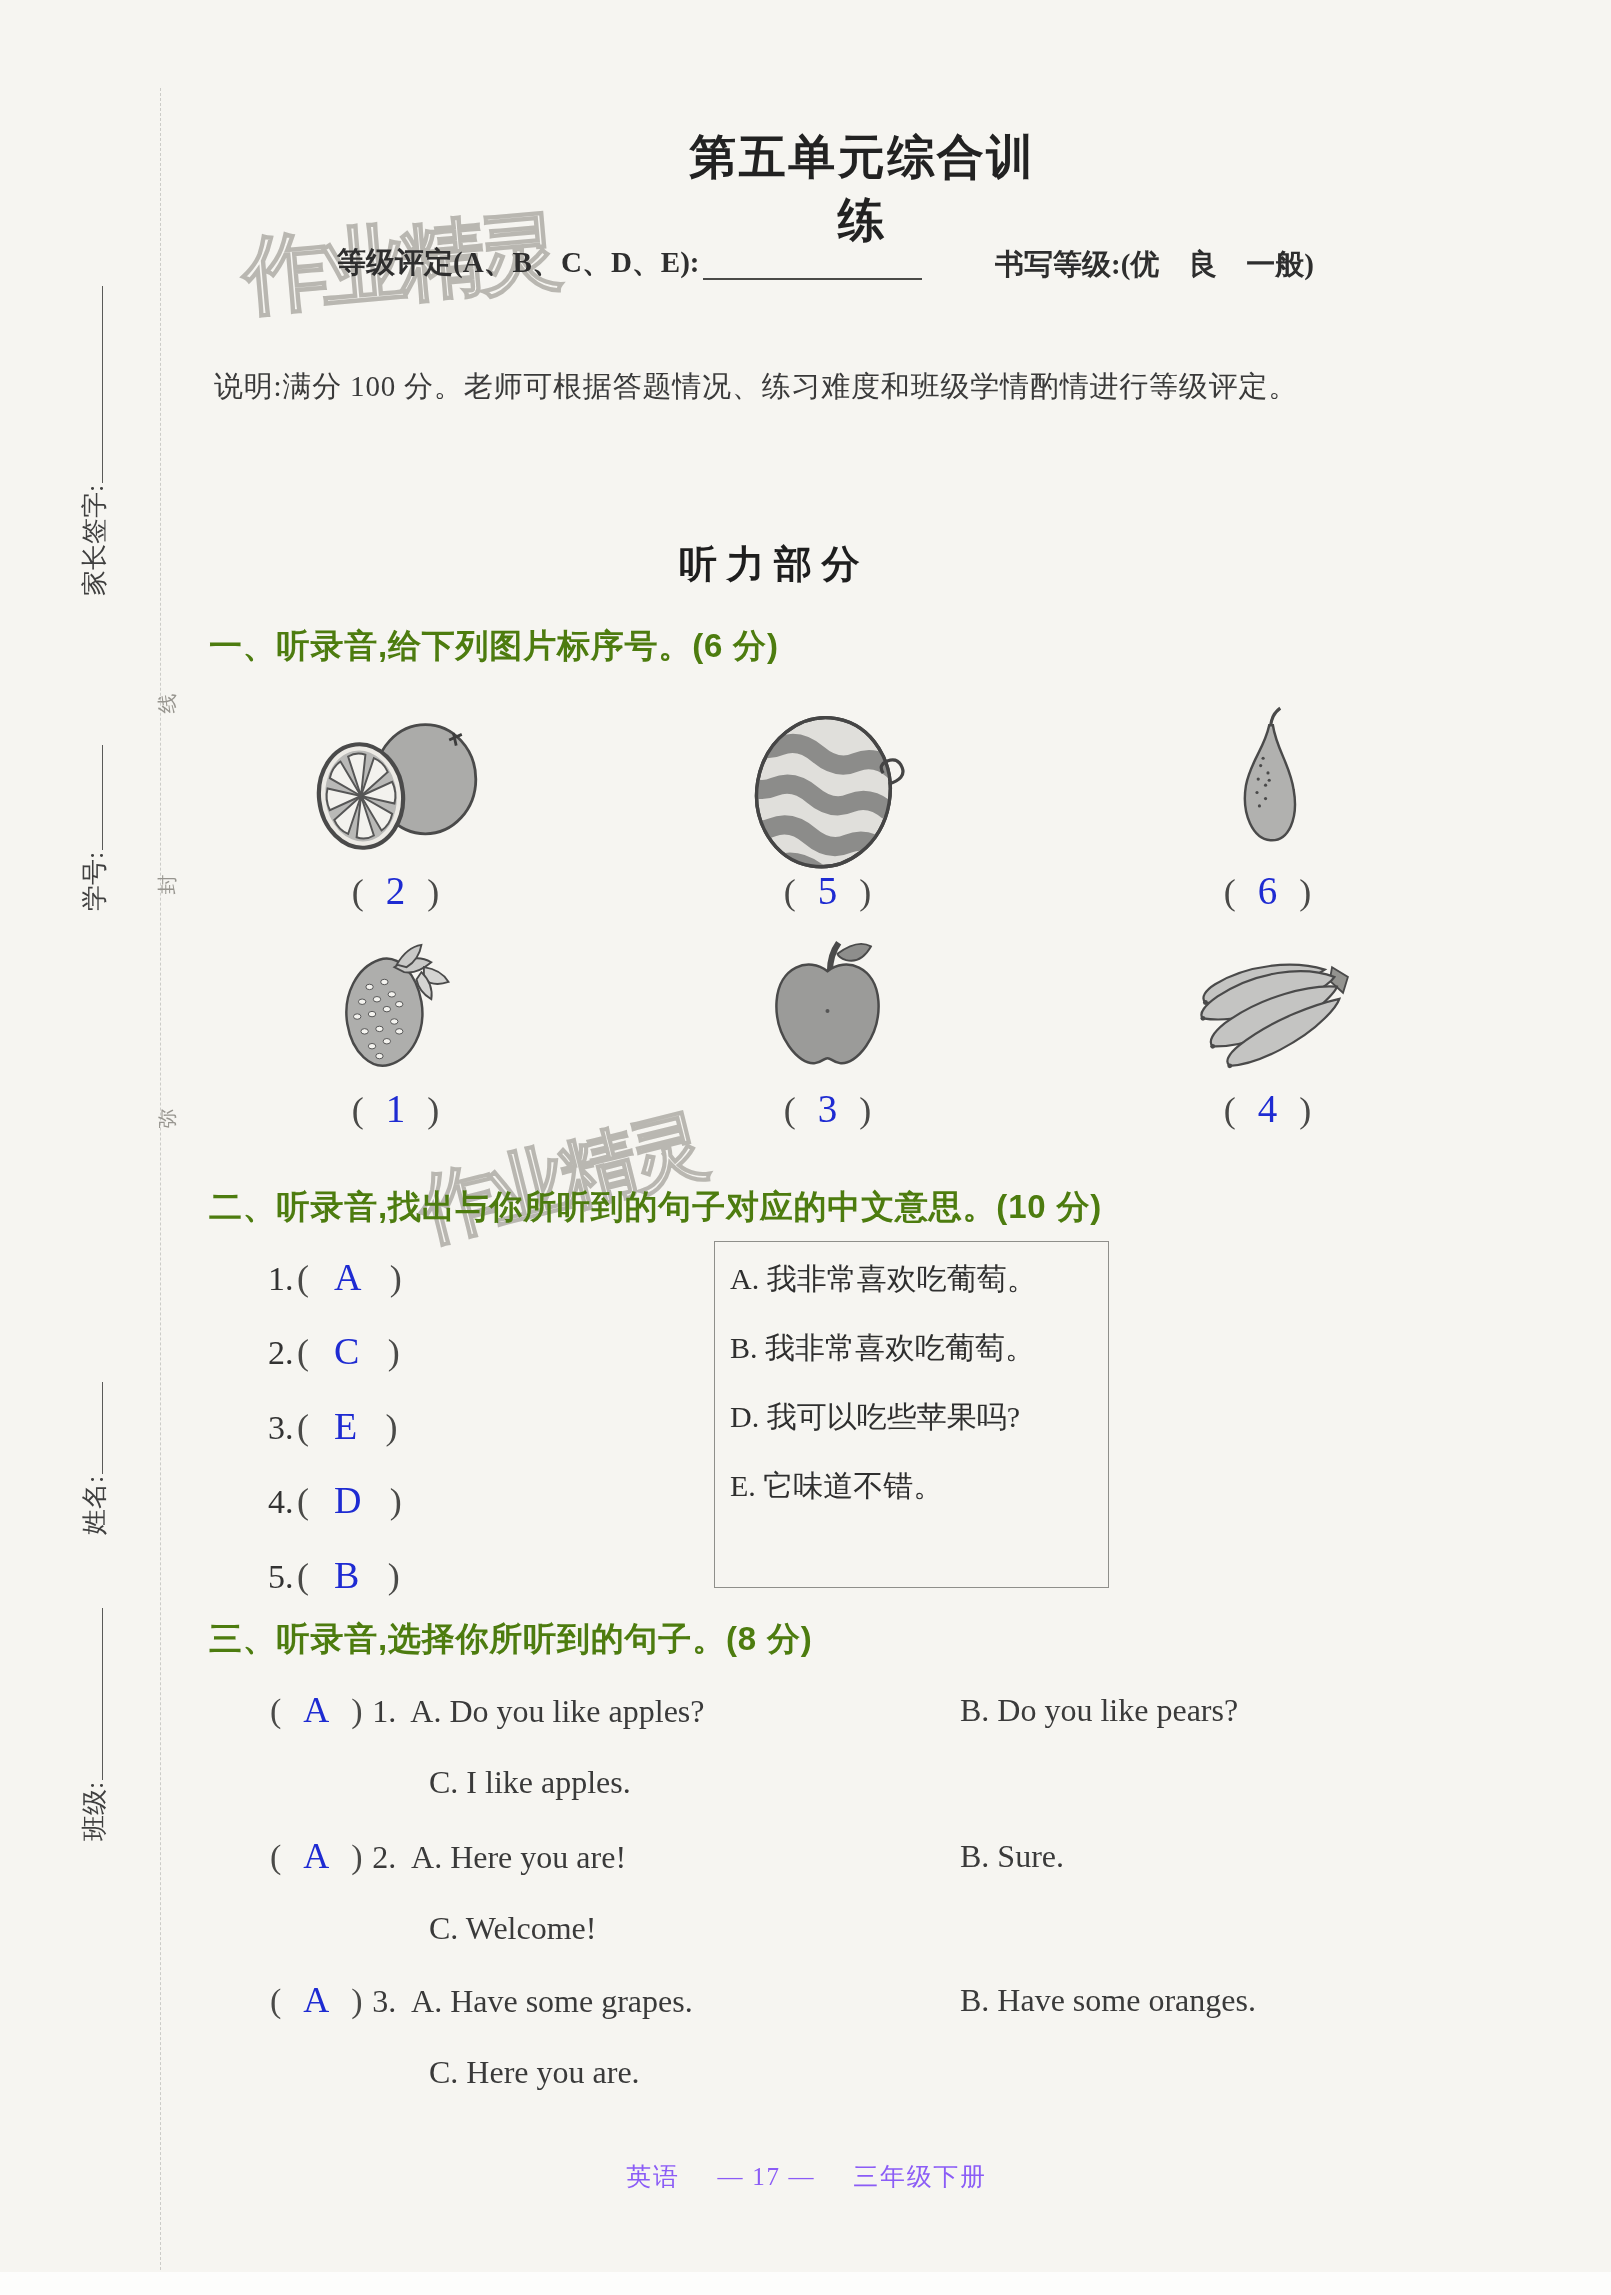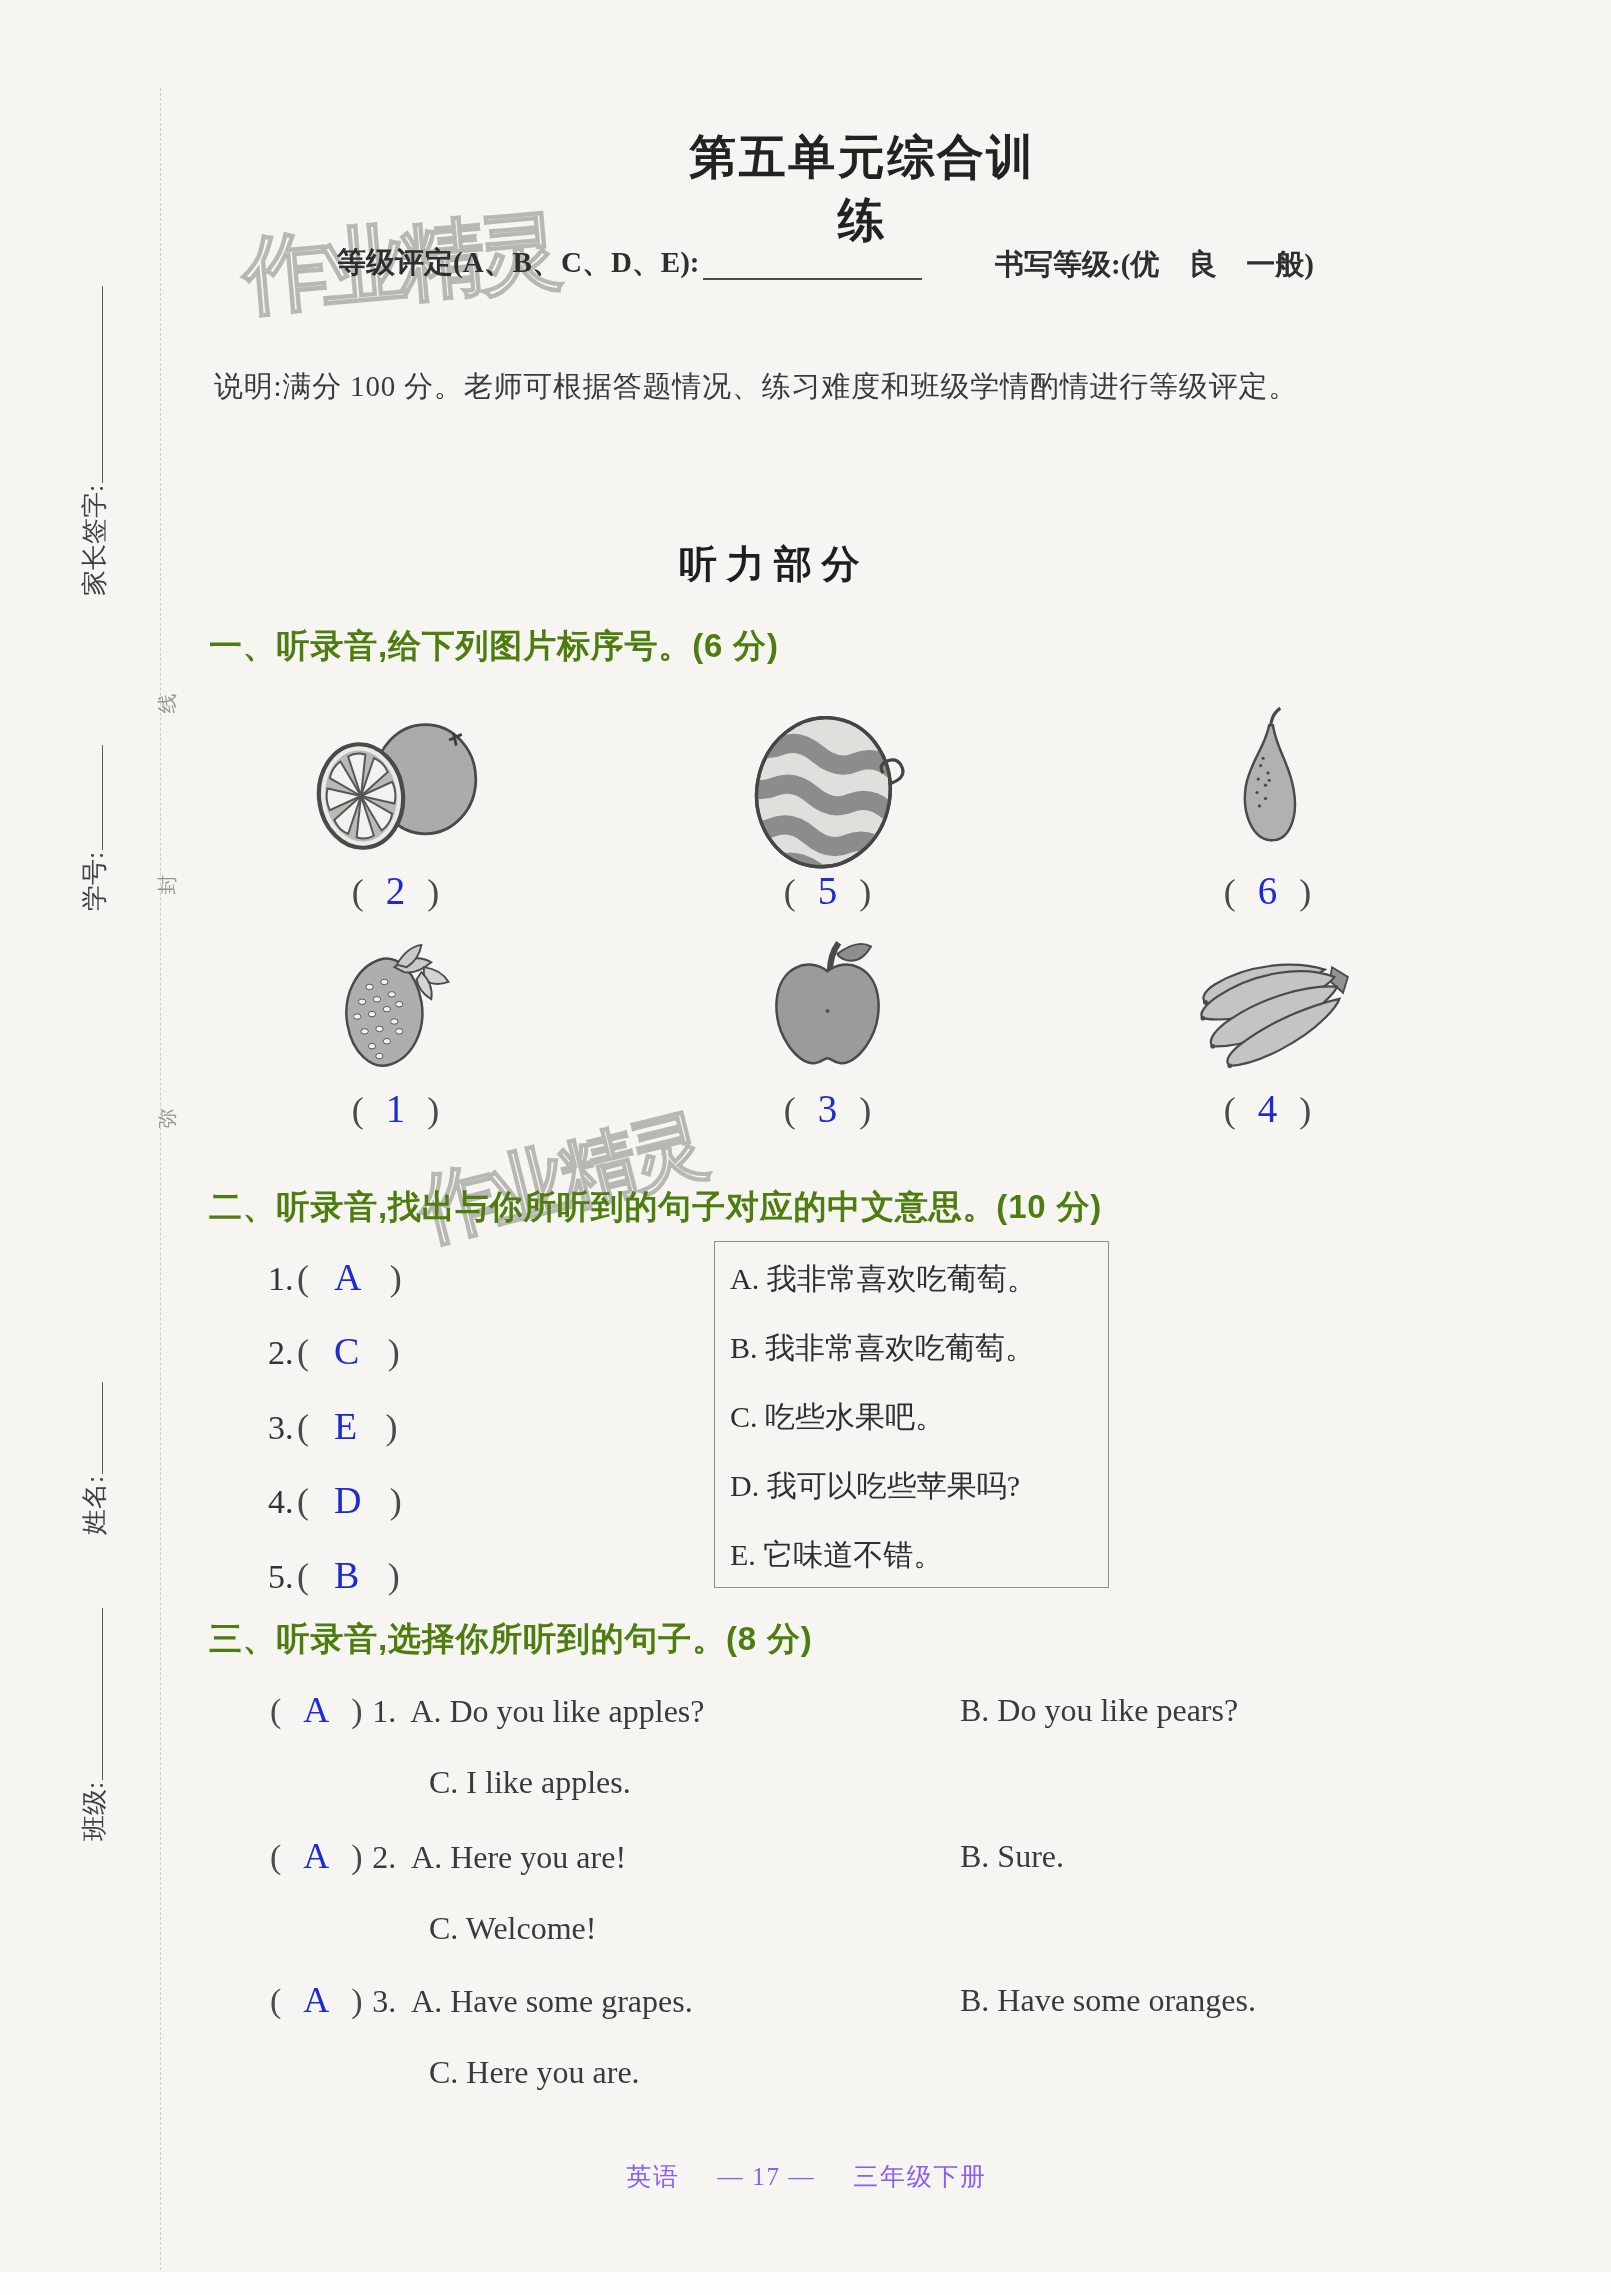--- a/index.html
+++ b/index.html
@@ -271,21 +271,20 @@
   <div class="q2row" style="top:1555px">
     <span>5.</span>
     <span class="paren">(</span>
     <span class="blue">B</span>
     <span class="paren">)</span>
   </div>
 
   <div class="opt-box">
     <div class="opt">A. 我非常喜欢吃葡萄。</div>
     <div class="opt">B. 我非常喜欢吃葡萄。</div>
-    <div class="opt">C. 吃些水果吧。</div>
     <div class="opt">D. 我可以吃些苹果吗?</div>
     <div class="opt">E. 它味道不错。</div>
   </div>
 
   <div class="abs sec-title" style="left:209px;top:1617px">三、听录音,选择你所听到的句子。(8 分)</div>
 
   <div class="s3row" style="top:1692px">
     <span class="s3ans">
       <span class="paren">(</span>
       <span class="blue">A</span>

